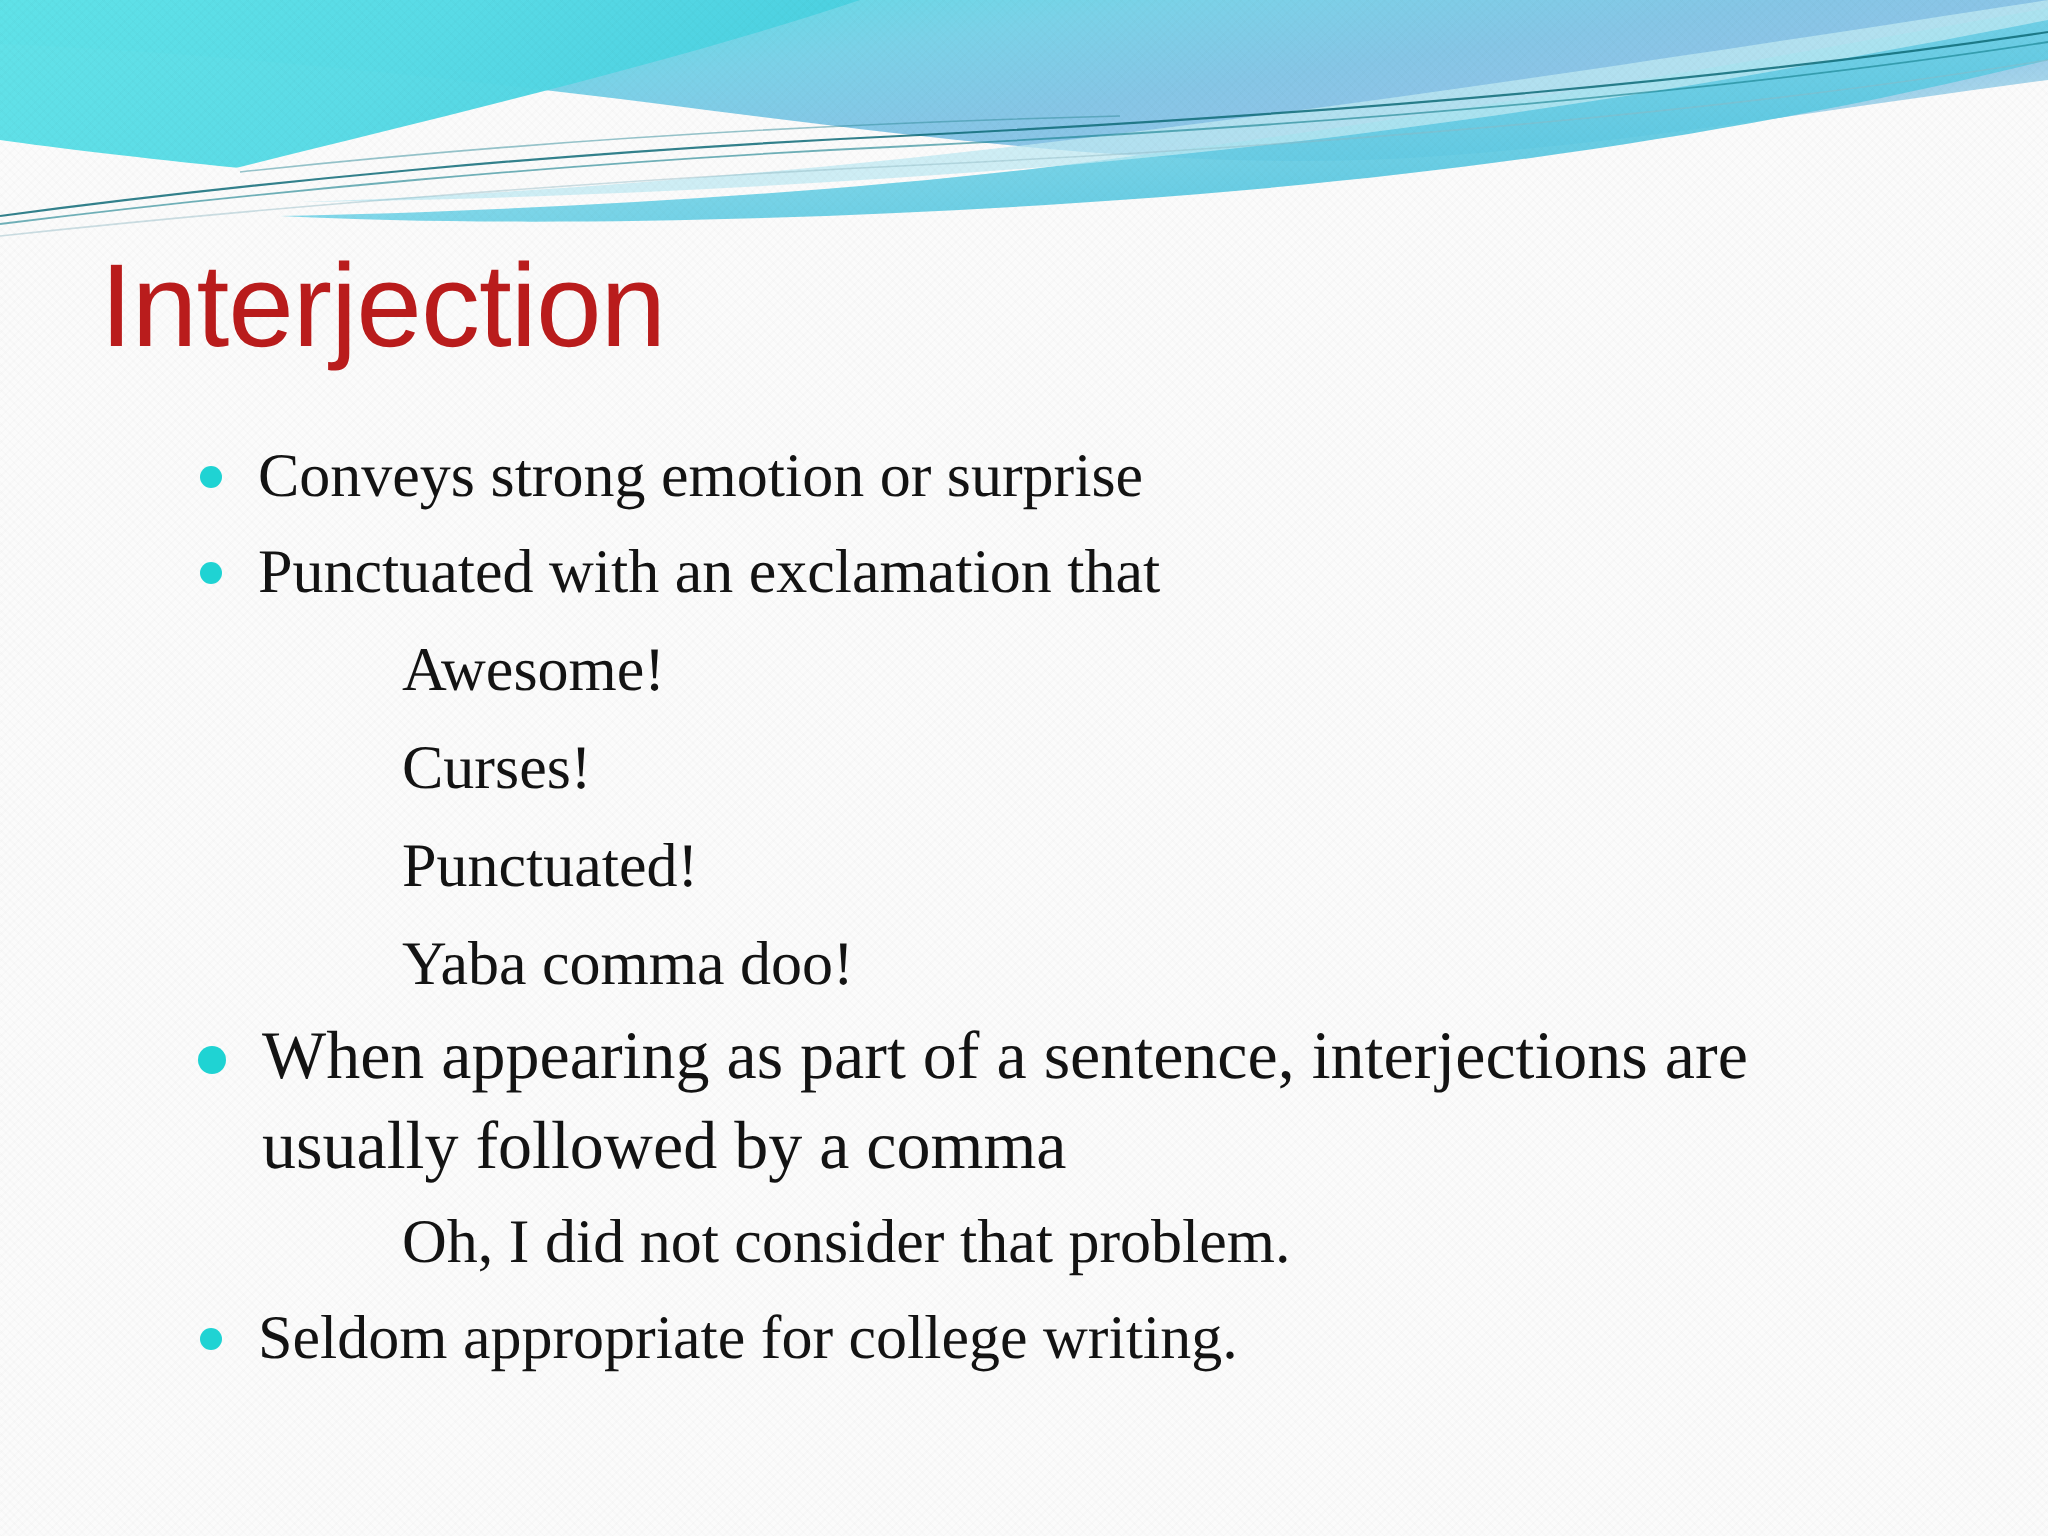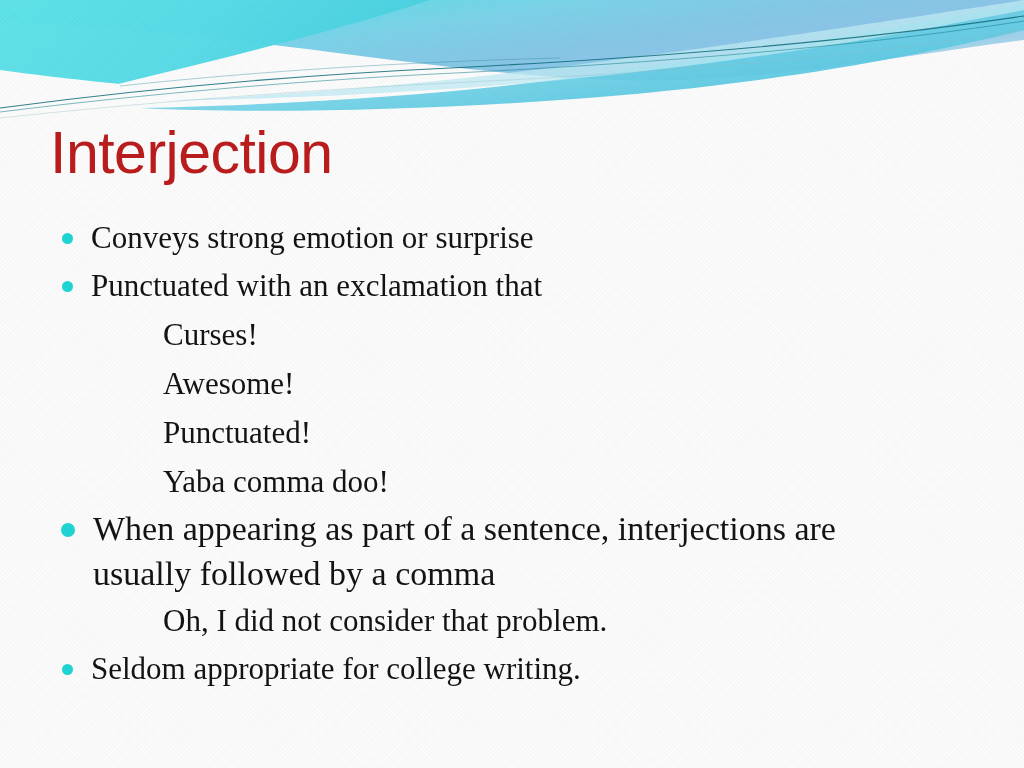--- a/index.html
+++ b/index.html
@@ -65,20 +65,21 @@
     white-space: nowrap;
   }
 
   
   #body-list {
     position: absolute;
     left: 0;
     top: 214px;
     width: 960px;
     z-index: 4;
+    padding-left: 38px;
   }
 
   .line {
     position: relative;
     color: #131313;
     font-family: "Liberation Serif", serif;
   }
 
   
   .lvl1 {
@@ -189,25 +190,25 @@
       <span class="bullet"></span>
       <span>Conveys strong emotion or surprise</span>
     </div>
 
     <div class="line lvl1">
       <span class="bullet"></span>
       <span>Punctuated with an exclamation that</span>
     </div>
 
     <div class="line lvl2">
+      <span>Awesome!</span>
+    </div>
+
+    <div class="line lvl2">
       <span>Curses!</span>
-    </div>
-
-    <div class="line lvl2">
-      <span>Awesome!</span>
     </div>
 
     <div class="line lvl2">
       <span>Punctuated!</span>
     </div>
 
     <div class="line lvl2">
       <span>Yaba comma doo!</span>
     </div>
 

